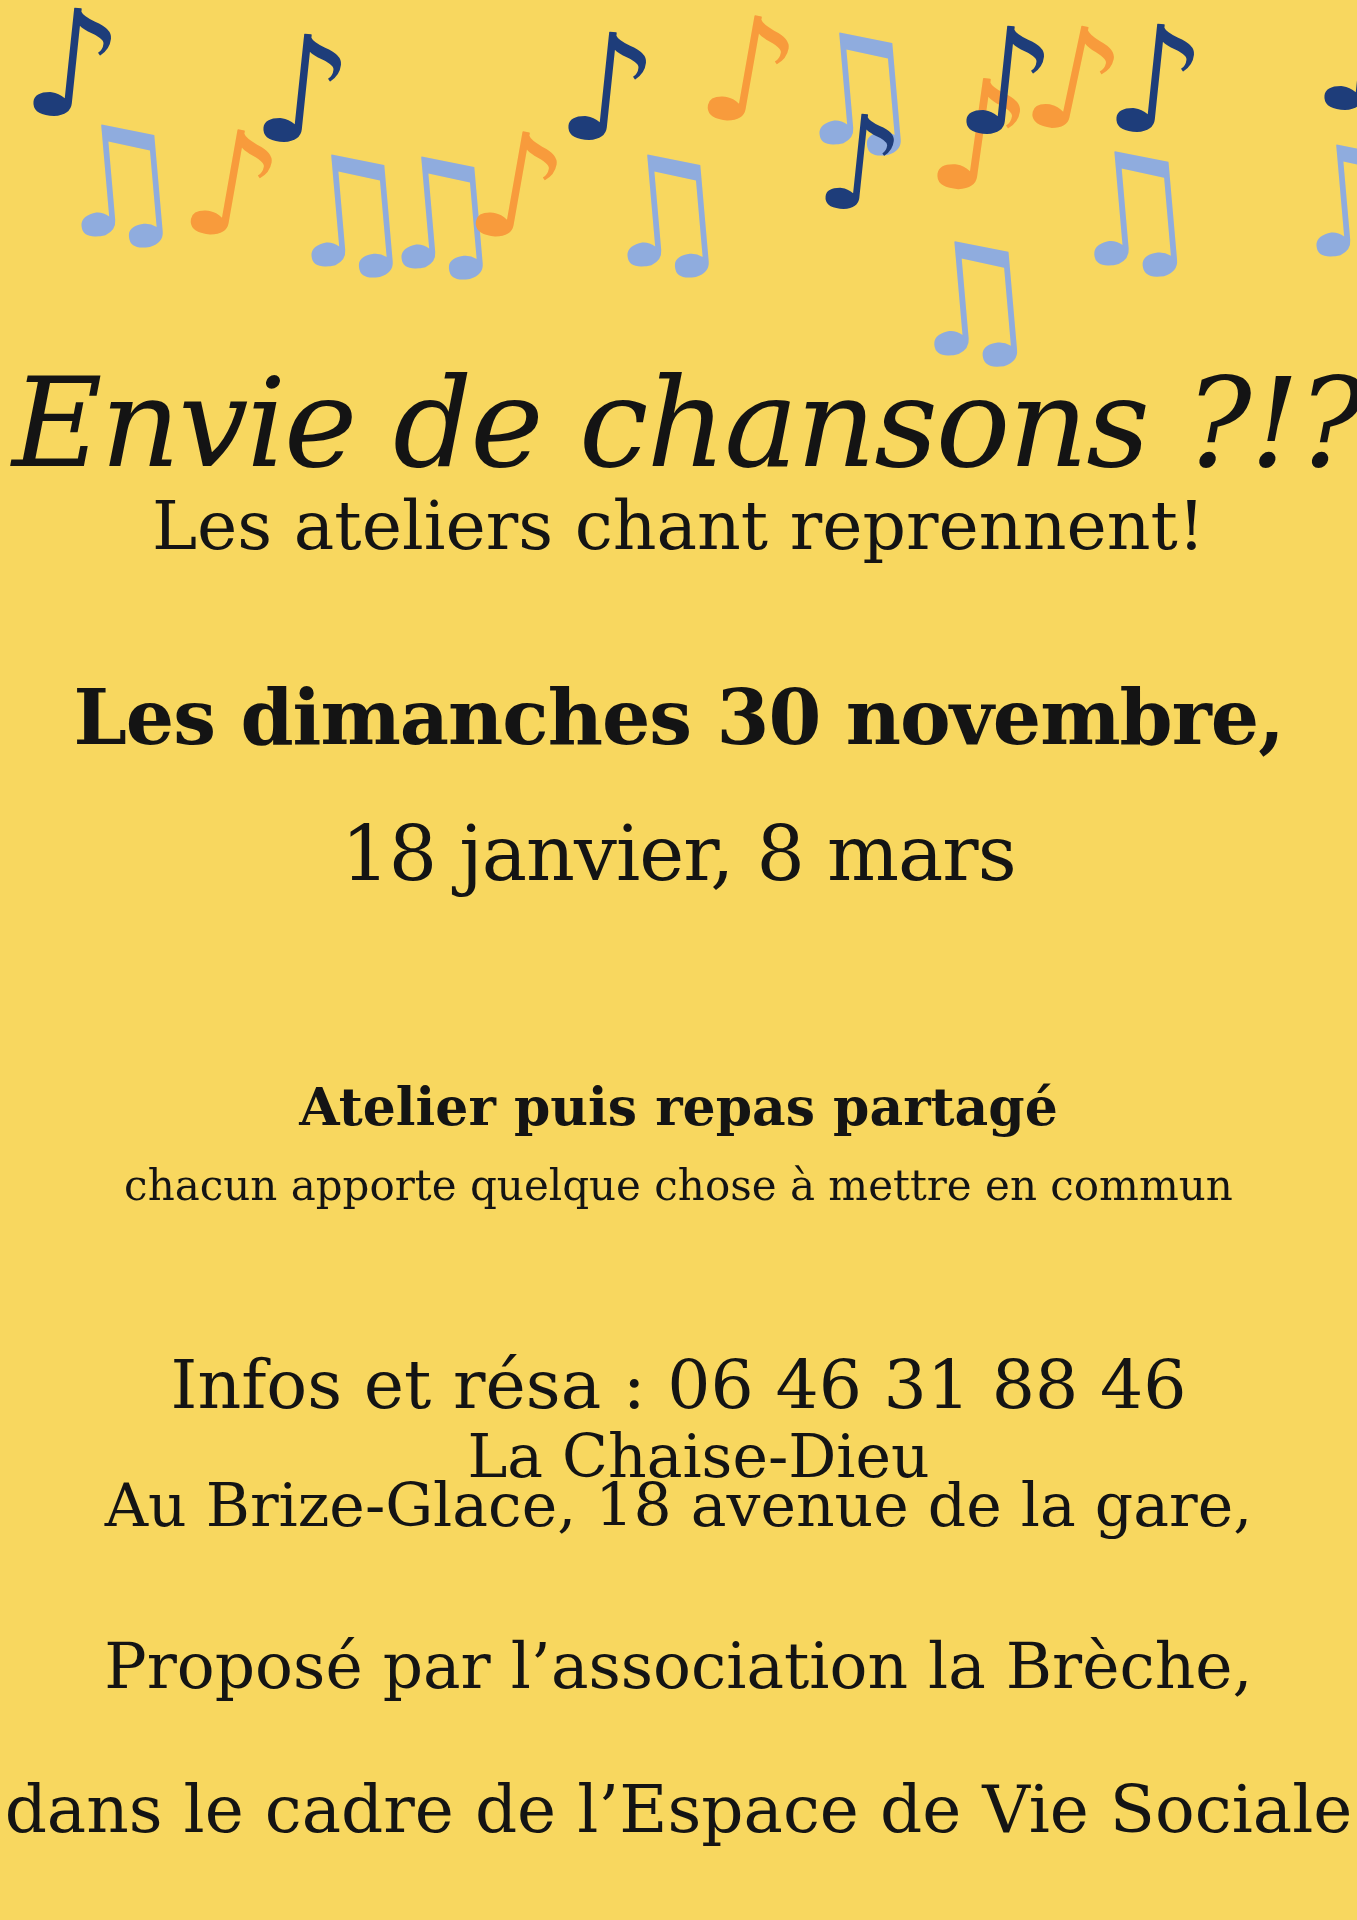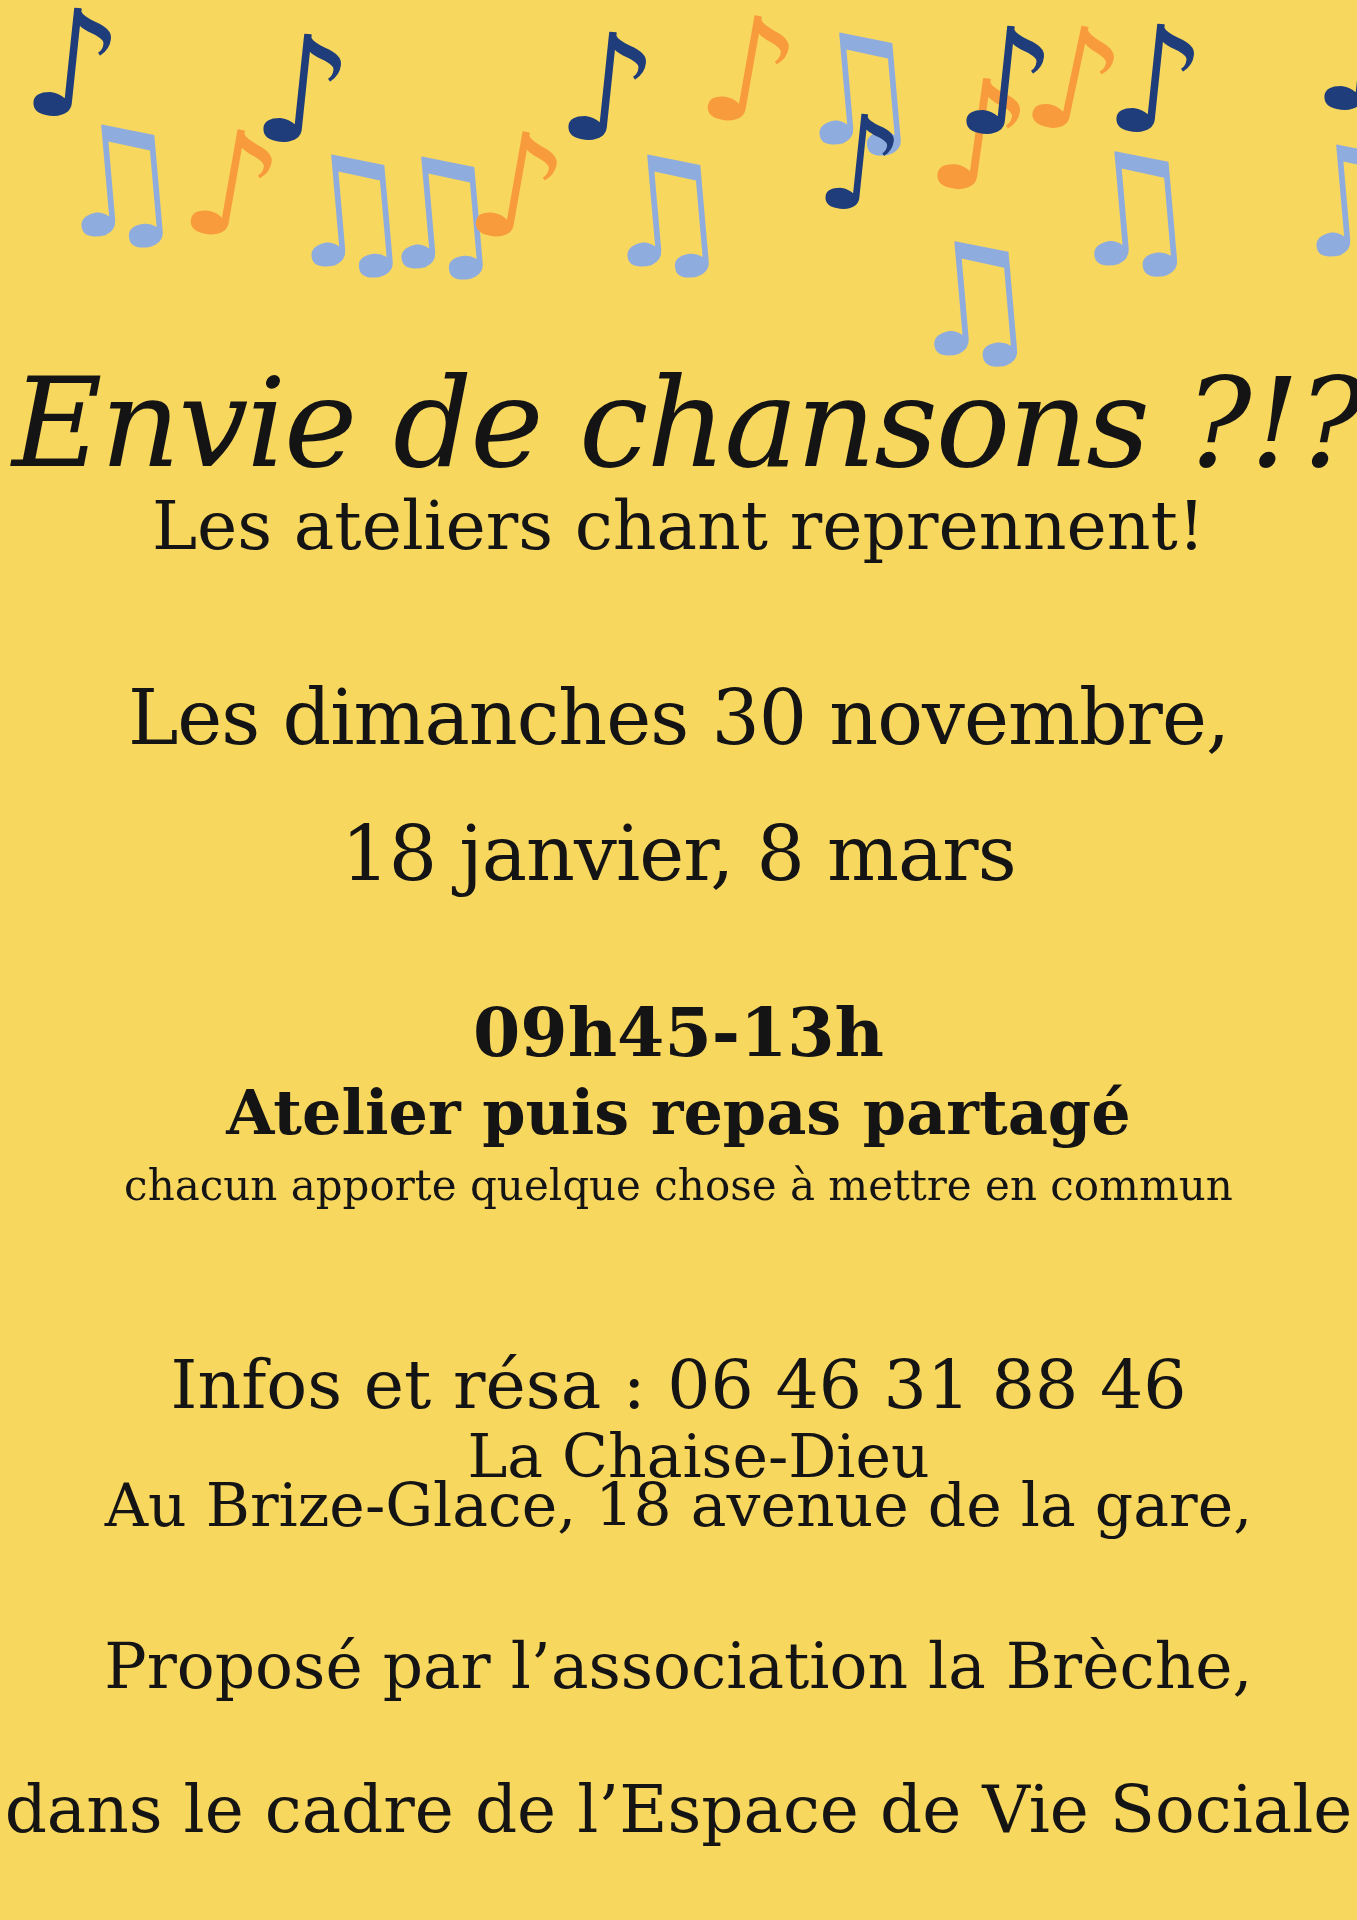--- a/index.html
+++ b/index.html
@@ -48,37 +48,37 @@
     letter-spacing:-2px;
     padding-left:12px;
   }
   .subtitle{
     top:487px;
     font-size:68px;
   }
   .dates-1{
     top:674px;
     font-size:76px;
-    font-weight:400;
+    font-weight:700;
     letter-spacing:-1px;
   }
   .dates-2{
     top:810px;
     font-size:76px;
     font-weight:400;
     letter-spacing:-1px;
   }
   .time{
     top:993px;
     font-size:68px;
     font-weight:700;
   }
   .activity{
     top:1077px;
-    font-size:62px;
+    font-size:52px;
     font-weight:700;
   }
   .note-line{
     top:1160px;
     font-size:42px;
     line-height:1.24;
     white-space:normal;
     max-width:1190px;
     margin:0 auto;
   }
@@ -134,21 +134,20 @@
     </div>
 
   <h1 class="line title">Envie de chansons ?!?</h1>
 
   <div class="line subtitle">Les ateliers chant reprennent!</div>
 
   <div class="line dates-1">Les dimanches 30 novembre,</div>
 
   <div class="line dates-2">18 janvier, 8 mars</div>
 
-  <div class="line time">09h45-13h</div>
 
   <div class="line activity">Atelier puis repas partagé</div>
 
   <div class="line note-line">chacun apporte quelque chose à mettre en commun</div>
 
   <div class="line contact">Infos et résa : 06 46 31 88 46</div>
 
   <div class="line address-1">Au Brize-Glace, 18 avenue de la gare,</div>
 
   <div class="line address-2">La Chaise-Dieu</div>

